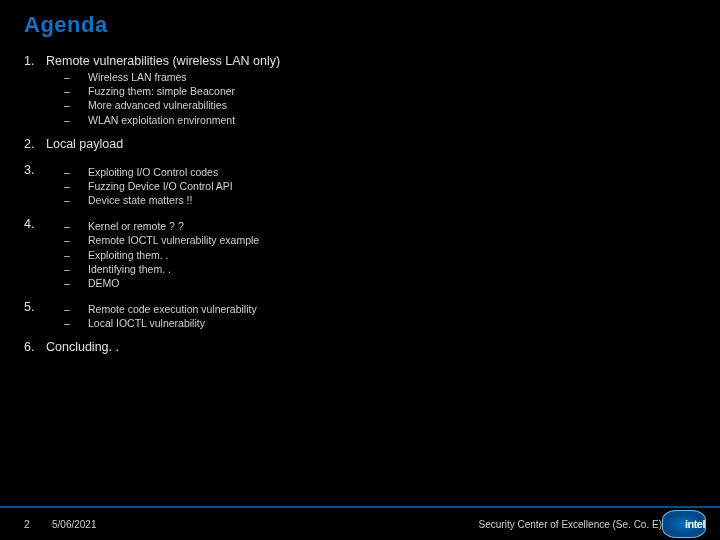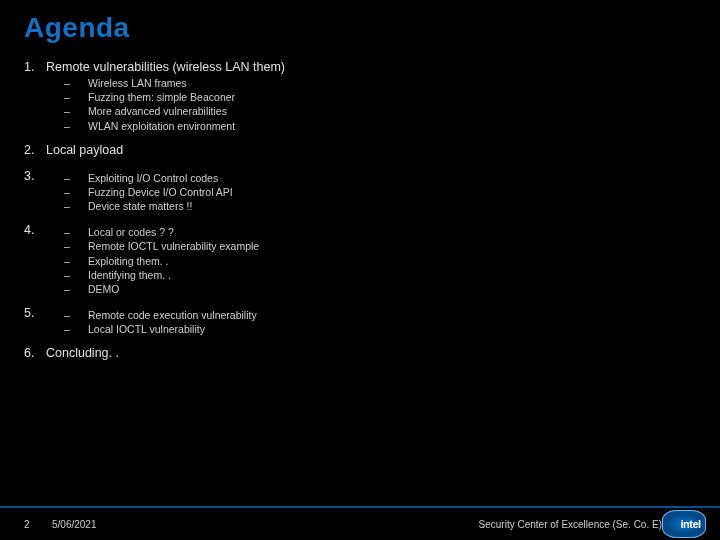--- a/index.html
+++ b/index.html
@@ -9,21 +9,21 @@
     font-family: Verdana, Arial, sans-serif;
     color: #fff;
     position: relative;
     overflow: hidden;
   }
   .slide {
     padding: 12px 24px 0 24px;
   }
   .title {
     color: #1570c3;
-    font-size: 28px;
+    font-size: 22px;
     font-weight: bold;
     margin-bottom: 16px;
     letter-spacing: 0.5px;
   }
   .main-list {
     list-style: none;
     font-size: 12.5px;
     color: #e0e0e0;
   }
   .main-list > li {
@@ -72,41 +72,41 @@
   }
   .footer .pagenum { width: 28px; }
   .footer .date { flex: 0 0 auto; }
   .footer .spacer { flex: 1; }
   .footer .org { margin-right: 0; }
   .logo {
     width: 44px; height: 28px;
     border: 1px solid #6fb4e8;
     border-radius: 14px / 10px;
     background: radial-gradient(ellipse at center, #0a6fc2 0%, #003a70 80%);
-    display: flex; align-items: center; justify-content: center;
+    display: flex; align-items: center; justify-content: flex-end;
     box-shadow: 0 0 4px #1a5fa0 inset;
     padding-left: 13px;
   }
   .logo-text {
     color: #fff; font-size: 11px; font-weight: bold;
     font-family: Arial, sans-serif;
     letter-spacing: -0.5px;
   }
   sup { font-size: 0.7em; }
 </style>
 </head>
 <body>
 
 <div class="slide">
   <div class="title">Agenda</div>
   <ol class="main-list">
       <li>
         <span class="item-num">1.</span>
         <div class="item-body">
-          <span class="item-label">Remote vulnerabilities (wireless LAN them)</span>
+          <span class="item-label">Remote vulnerabilities (wireless LAN only)</span>
           <ul class="sub-list">
             <li>
               <span class="dash">–</span>
               <span class="sub-text">Wireless LAN frames</span>
             </li>
             <li>
               <span class="dash">–</span>
               <span class="sub-text">Fuzzing them: simple Beaconer</span>
             </li>
             <li>
@@ -144,21 +144,21 @@
             </li>
           </ul>
         </div>
       </li>
       <li>
         <span class="item-num">4.</span>
         <div class="item-body">
           <ul class="sub-list">
             <li>
               <span class="dash">–</span>
-              <span class="sub-text">Local or codes ? ?</span>
+              <span class="sub-text">Kernel or remote ? ?</span>
             </li>
             <li>
               <span class="dash">–</span>
               <span class="sub-text">Remote IOCTL vulnerability example</span>
             </li>
             <li>
               <span class="dash">–</span>
               <span class="sub-text">Exploiting them. .</span>
             </li>
             <li>

